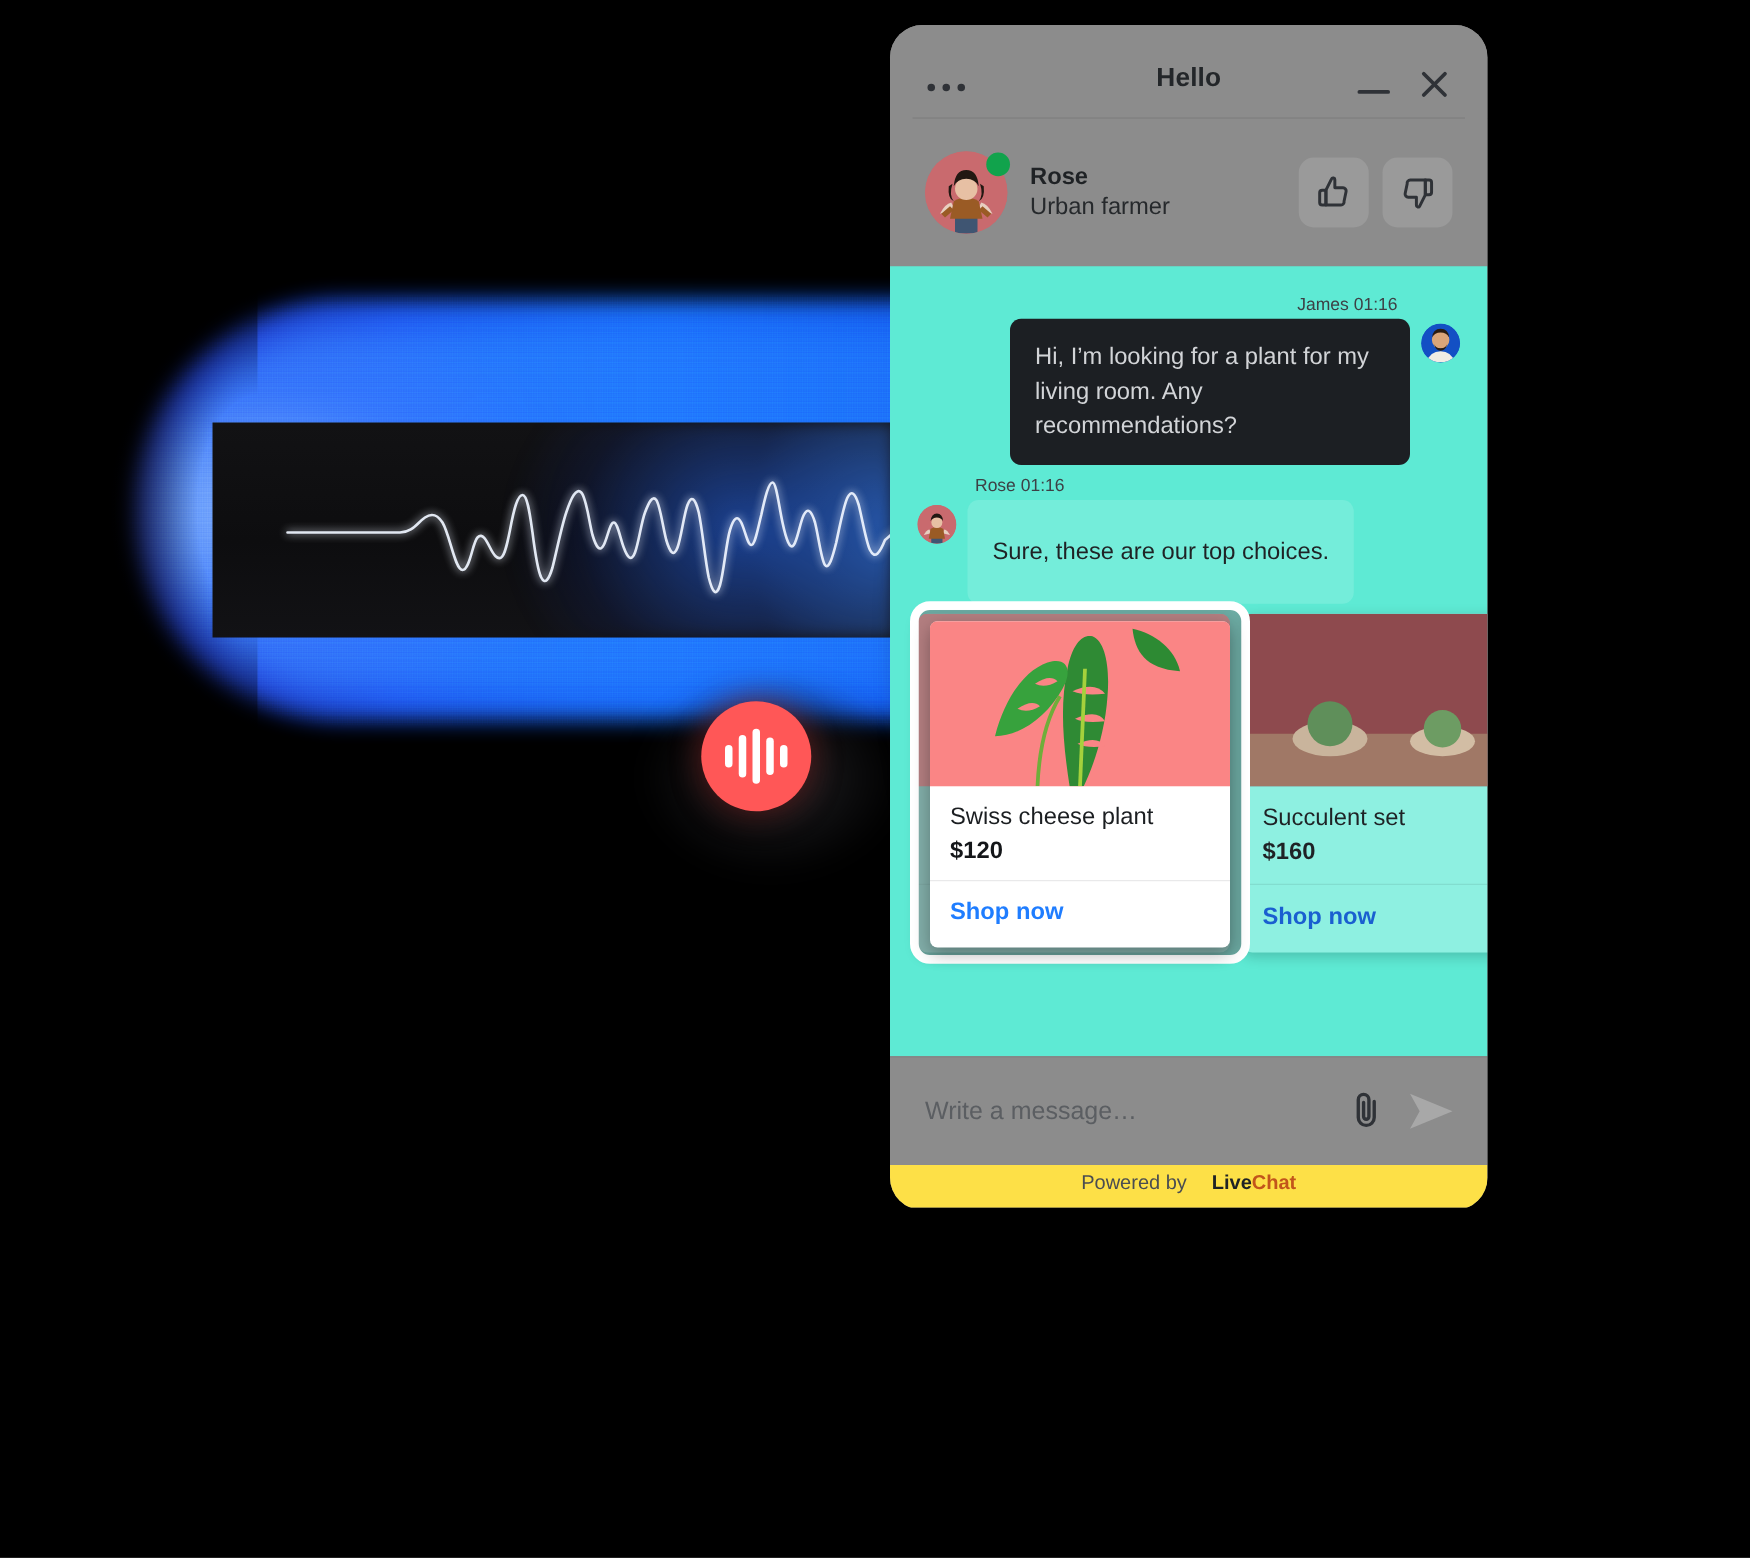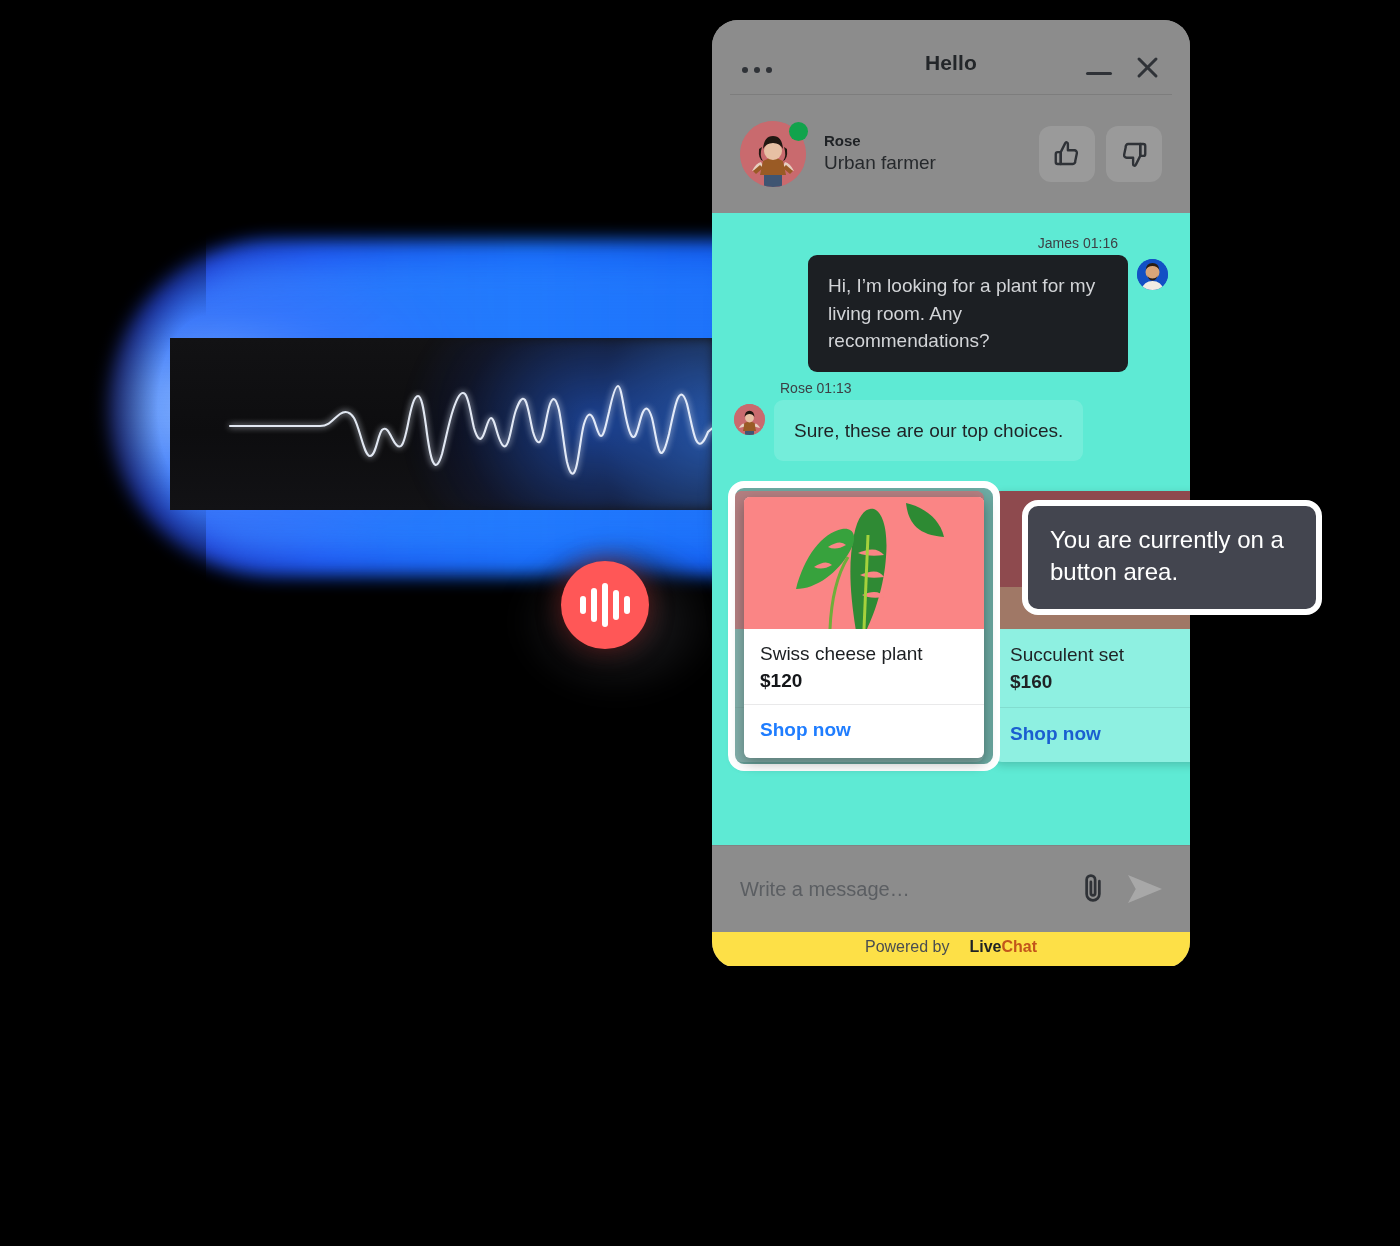--- a/index.html
+++ b/index.html
@@ -191,21 +191,21 @@
     background: #c96a6e;
     overflow: hidden; position: relative;
   }
   .av-person { position:absolute; inset:0; }
   #agent-online {
     position: absolute; right: -2px; top: 1px;
     width: 19px; height: 19px; border-radius: 50%;
     background: #11a34c;
   }
   #agent-text { margin-left: 18px; }
-  #agent-name { font-size: 15px; font-weight: bold; color: #1f2225; line-height: 1.25; }
+  #agent-name { font-size: 19px; font-weight: bold; color: #1f2225; line-height: 1.25; }
   #agent-role { font-size: 19px; color: #26292c; line-height: 1.3; }
   #rate-buttons { margin-left: auto; display: flex; gap: 11px; }
   .rate-btn {
     width: 56px; height: 56px; border-radius: 12px;
     background: rgba(255,255,255,0.12);
     display: flex; align-items: center; justify-content: center;
     cursor: pointer; border: none;
   }
 
   
@@ -234,21 +234,21 @@
   }
   .mini-av { width: 31px; height: 31px; border-radius: 50%; overflow: hidden; flex: 0 0 auto; margin-top: 4px; position: relative; }
   .mini-av.james { background: #1350c4; }
   .mini-av.rose  { background: #c96a6e; }
 
   .bubble-in-row { display: flex; align-items: flex-start; gap: 9px; }
   .bubble-in {
     background: rgba(255,255,255,0.14);
     color: #1f2225;
     border-radius: 9px;
-    padding: 17px 20px;
+    padding: 28px 20px;
     font-size: 19px; line-height: 1.45;
   }
 
   
   #cards {
     position: absolute;
     left: 22px; right: 0; top: 278px;
     display: flex; gap: 10px;
   }
   .card {
@@ -502,21 +502,21 @@
           <svg viewBox="0 0 31 31">
             <circle cx="15.5" cy="15.5" r="15.5" fill="#1350c4"></circle>
             <path d="M4 31 q3 -9 11.5 -9 q8.5 0 11.5 9z" fill="#f1ece4"></path>
             <circle cx="15.5" cy="13" r="7" fill="#d9a579"></circle>
             <path d="M8.7 11 q0.6 -7 6.8 -7 q6.2 0 6.8 7 q-2 -4 -6.8 -4 q-4.8 0 -6.8 4z" fill="#2a1c12"></path>
             <path d="M10 15.5 q1.5 6 5.5 6 q4 0 5.5 -6 q-1 4 -5.5 4 q-4.5 0 -5.5 -4z" fill="#2a1c12"></path>
           </svg>
         </div>
       </div>
 
-      <div class="msg-meta meta-left">Rose 01:13</div>
+      <div class="msg-meta meta-left">Rose 01:16</div>
       <div class="bubble-in-row">
         <div class="mini-av rose">
           <svg viewBox="0 0 31 31">
             <circle cx="15.5" cy="15.5" r="15.5" fill="#c96a6e"></circle>
             <path d="M5 24 q2 -4 4.5 -4.5 l1.5 3z" fill="#e7cfc0"></path>
             <path d="M26 24 q-2 -4 -4.5 -4.5 l-1.5 3z" fill="#e7cfc0"></path>
             <rect x="11" y="25" width="9" height="6" fill="#3f5572"></rect>
             <path d="M10.5 19 q5 -3 10 0 l1.5 8h-13z" fill="#9a5b25"></path>
             <circle cx="15.5" cy="14" r="4.4" fill="#e7c0a4"></circle>
             <path d="M10.5 13 q0.5 -6.2 5 -6.2 q4.5 0 5 6.2 q-1.5 -3 -5 -3 q-3.5 0 -5 3z" fill="#221812"></path>
@@ -606,21 +606,20 @@
       </svg>
     </div>
 
     <div id="powered">
       <span>Powered by</span>
       <b><span>Live</span><i>Chat</i></b>
     </div>
 
   </div>
 
-  <div id="tooltip">You are currently on a button area.</div>
 
   <div id="keys-shadow"></div>
 
   <div class="key" id="key-up">
     <div class="cap">
       <div class="tri tri-up"></div>
     </div>
   </div>
   <div class="key" id="key-left">
     <div class="cap">

